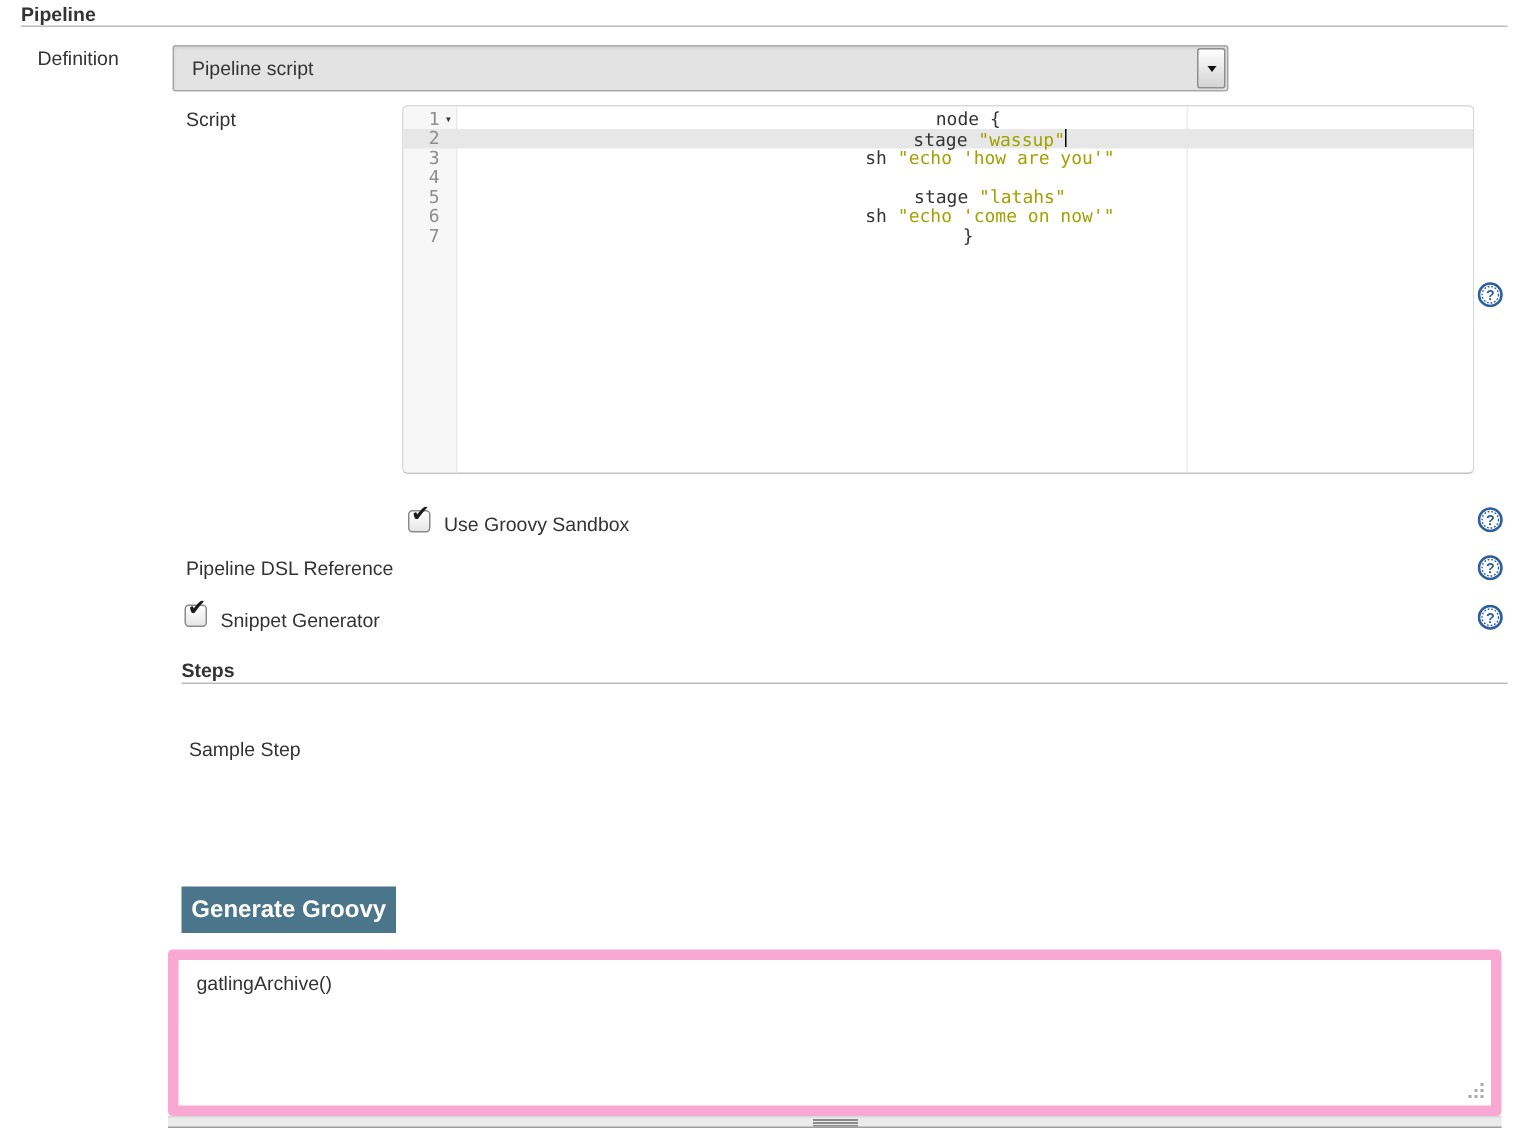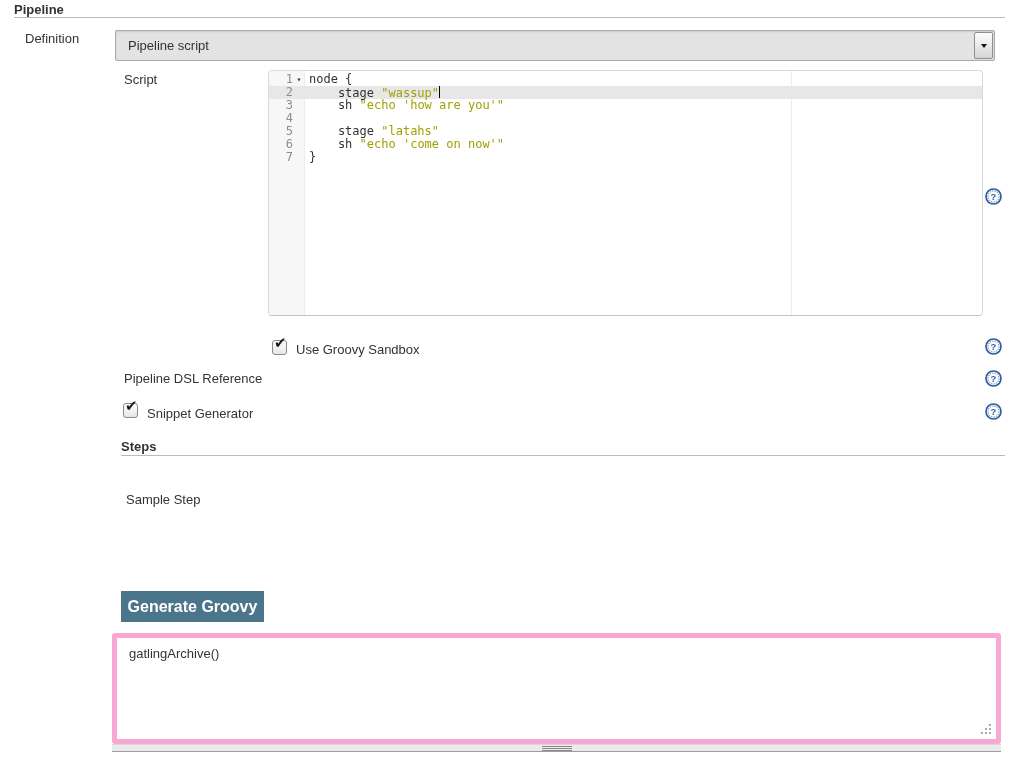--- a/index.html
+++ b/index.html
@@ -34,42 +34,42 @@
     border-radius:4px; overflow:hidden;
   }
   .gutter-bg { position:absolute; left:0; top:0; bottom:0; width:36px; background:#f7f7f7; border-right:1px solid #ececec; }
   .ruler { position:absolute; left:522px; top:0; bottom:0; width:1px; background:#ececec; }
   .cm-lines { position:relative; padding-top:2px; }
   .cm-row { display:flex; height:13px; line-height:13px; font-family:"DejaVu Sans Mono", monospace; font-size:12px; color:#333; }
   .cm-row.active { background:#e7e7e7; }
   .cm-gut { flex:0 0 36px; display:flex; justify-content:flex-end; align-items:center; }
   .cm-num { color:#8e8e8e; text-align:right; }
   .cm-fold { width:12px; font-size:8px; color:#333; text-align:center; line-height:13px; }
-  .cm-code { flex:1; white-space:pre; padding-left:4px; }
+  .cm-code { flex:1; white-space:pre; padding-left:4px;text-align:center; }
   .tok-string { color:#a1a100; }
   .cm-cursor { display:inline-block; width:1px; height:12px; background:#000; vertical-align:text-top; }
 
   
   .checkbox {
     position:absolute; width:15px; height:15px;
     border:1px solid #8a8a8a; border-radius:3px;
     background:linear-gradient(#ffffff,#e6e6e6);
     box-shadow:inset 0 1px 0 #fff;
   }
   .check-glyph { position:absolute; top:-6px; left:1px; font-size:15px; color:#1a1a1a; line-height:1; }
 
   .help-icon { position:absolute; width:17px; height:17px; cursor:pointer; }
 
   .gen-btn {
     position:absolute; background:#4b758b; color:#fff; font-size:16px; font-weight:bold;
     display:flex; align-items:center; justify-content:center; text-align:center; cursor:pointer;
   }
 
   .output-box {
-    position:absolute; background:#fff; border:5px solid #f9a8d4; border-radius:3px;
+    position:absolute; background:#fff; border:7px solid #f9a8d4; border-radius:3px;
   }
   .output-text { position:absolute; left:12px; top:8px; font-size:13px; color:#333; white-space:pre; }
   .corner-grip { position:absolute; right:5px; bottom:5px; width:2px; height:2px; background:#aaa;
     box-shadow:-4px 0 #aaa, -8px 0 #aaa, 0 -4px #aaa, -4px -4px #aaa, 0 -8px #aaa; }
 
   .dragbar {
     position:absolute; background:#ebebeb;
     border-top:1px solid #d8d8d8; border-bottom:1px solid #9e9e9e;
     display:flex; justify-content:center; align-items:center;
   }
@@ -78,21 +78,21 @@
 </style>
 </head>
 <body>
 
 <div class="page">
 
   <div class="abs section-title" style="left:14px; top:2px;">Pipeline</div>
   <div class="abs hr" style="left:14px; top:17px; width:991px;"></div>
 
   <div class="abs field-label" style="left:25px; top:31px;">Definition</div>
-  <div class="abs select" style="left:115px; top:30px; width:880px;">
+  <div class="abs select" style="left:115px; top:30px; width:704px;">
     <span class="select-value">Pipeline script</span>
     <span class="select-btn">
       <span class="tri-down"></span>
     </span>
   </div>
 
   <div class="abs field-label" style="left:124px; top:72px;">Script</div>
   <div class="abs editor" style="left:268px; top:70px; width:715px; height:246px;">
     <div class="gutter-bg"></div>
     <div class="ruler"></div>

